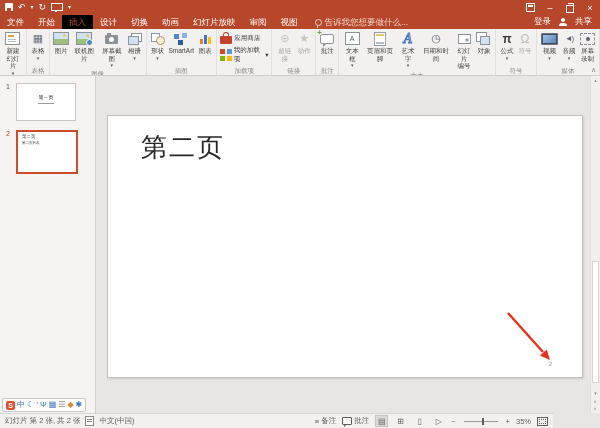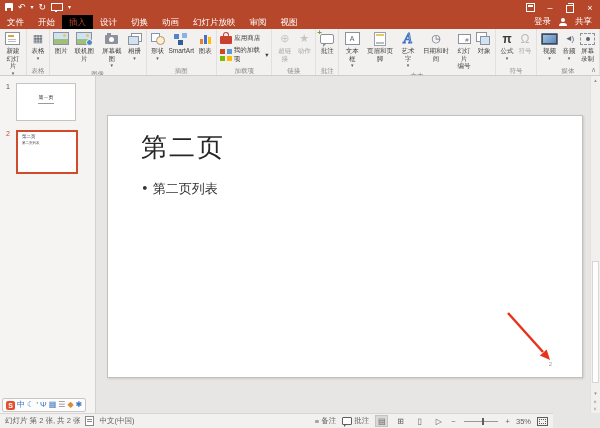--- a/index.html
+++ b/index.html
@@ -160,20 +160,24 @@
 <div class="tabs">
   <span class="tab">文件</span>
   <span class="tab">开始</span>
   <span class="tab active">插入</span>
   <span class="tab">设计</span>
   <span class="tab">切换</span>
   <span class="tab">动画</span>
   <span class="tab">幻灯片放映</span>
   <span class="tab">审阅</span>
   <span class="tab">视图</span>
+  <span class="tellme">
+    <span class="bulb"></span>
+    <span>告诉我您想要做什么...</span>
+  </span>
   <span class="acct">
     <span>登录</span>
     <span class="ic-person"></span>
     <span>共享</span>
   </span>
 </div>
 
 <div class="ribbon">
 
   <div class="group">
@@ -406,21 +410,20 @@
     <div class="thumb sel">
       <div class="t2title">第二页</div>
       <div class="t2bullet">第二页列表</div>
     </div>
   </div>
 </div>
 
 <div class="canvas">
   <div class="slide">
     <div class="stitle">第二页</div>
-    <div class="sbullet"><span>•</span> <span>第二页列表</span></div>
     <div class="spagenum">2</div>
   </div>
 
   <svg class="arrow-svg" viewBox="0 0 504 337" xmlns="http://www.w3.org/2000/svg">
     <line x1="412" y1="237" x2="447" y2="276" stroke="#E8331C" stroke-width="2.5"></line>
     <polygon points="454,284 443.9,279.5 450.7,273.5" fill="#E8331C"></polygon>
   </svg>
 
   <div class="vscroll">
     <span class="sarrow">▴</span>

